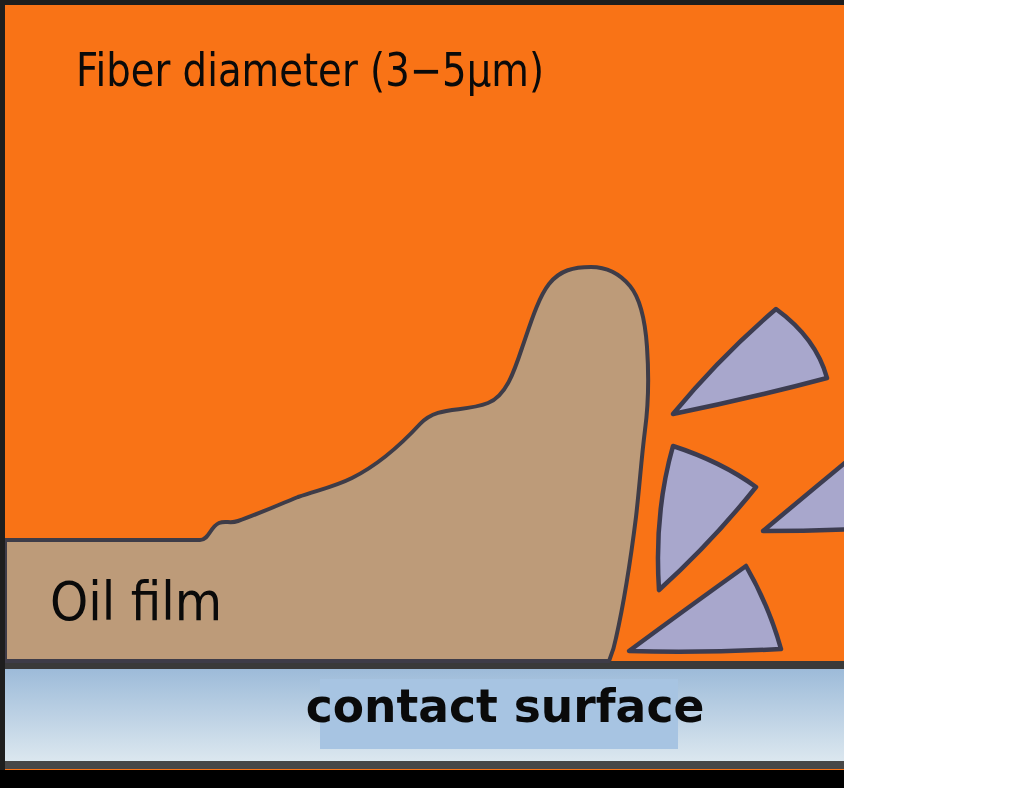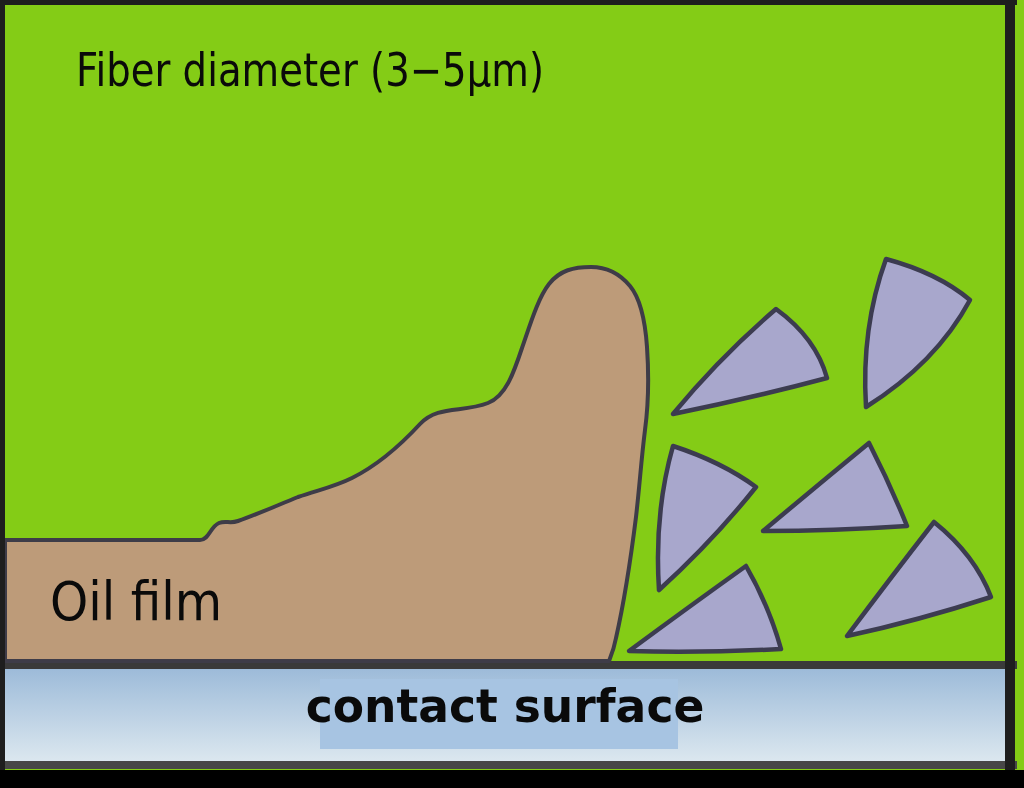--- a/index.html
+++ b/index.html
@@ -3,23 +3,23 @@
 <meta charset="utf-8">
 <style>
   html, body {
     margin: 0;
     padding: 0;
     background: #ffffff;
     font-family: "DejaVu Sans", "Liberation Sans", sans-serif;
   }
   .stage {
     position: relative;
-    width: 1024px;
+    width: 844px;
     height: 788px;
-    background: #84cc16;
+    background: #f97316;
     overflow: hidden;
   }
   .stage svg {
     position: absolute;
     left: 0;
     top: 0;
   }
   .label {
     position: absolute;
     color: #0a0a0a;

